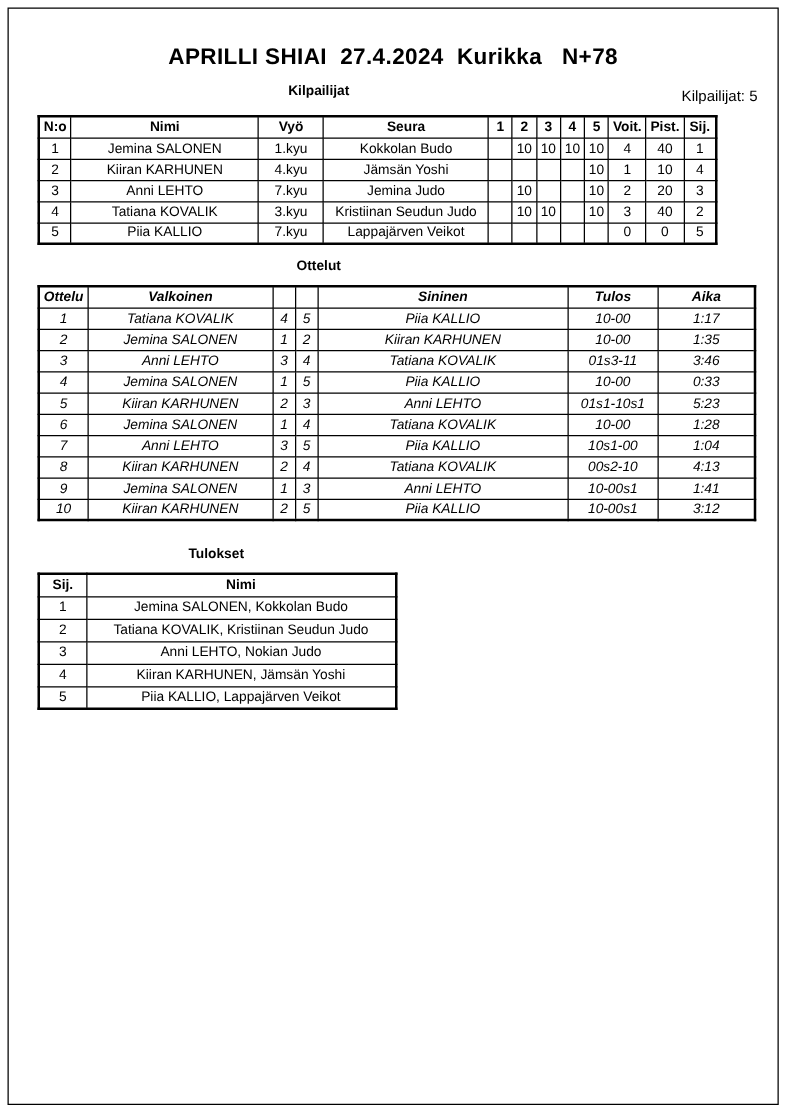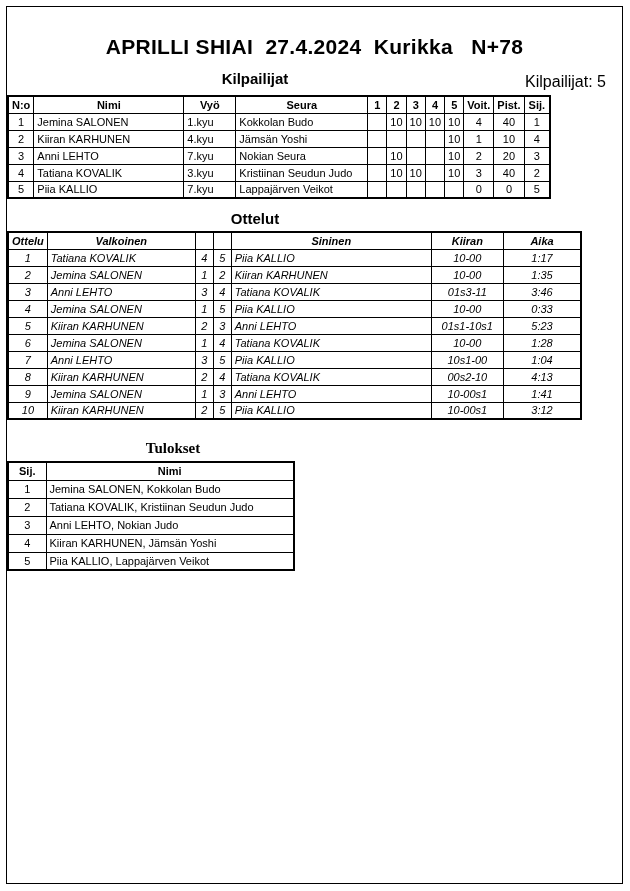--- a/index.html
+++ b/index.html
@@ -1,27 +1,27 @@
 <!DOCTYPE html>
 <html><head>
 <meta charset="utf-8">
 <style>
   * { margin:0; padding:0; box-sizing:border-box; }
   html,body { width:630px; height:891px; background:#ffffff; }
   body { font-family:"Liberation Sans","DejaVu Sans",sans-serif; color:#000; position:relative; }
   .page { position:absolute; left:6px; top:6px; width:617px; height:878px; border:1px solid #000; padding-top:28px; overflow:hidden; }
-  .main-title { text-align:center; font-size:21px; font-weight:bold; white-space:pre; letter-spacing:.3px; }
+  .main-title { text-align:center; font-size:18px; font-weight:bold; white-space:pre; letter-spacing:.3px; }
   .section-head { position:relative; margin-top:11px; height:15px; }
-  .sec-title { width:450px; margin-left:23px; text-align:center; font-size:15px; font-weight:bold; }
-  .sec-title.narrow { width:286px;font-family:Liberation Serif, serif; }
-  .count-label { position:absolute; top:3px; right:16px; font-size:16px; }
-  table { border-collapse:collapse; table-layout:fixed; margin-top:10px; border:2px solid #000; background:#fff; }
+  .sec-title { width:450px; margin-left:23px; text-align:center; font-size:11px; font-weight:bold; }
+  .sec-title.narrow { width:286px; }
+  .count-label { position:absolute; top:3px; right:16px; font-size:12px; }
+  table { border-collapse:collapse; table-layout:fixed; margin-left:23px; margin-top:10px; border:2px solid #000; background:#fff; }
   th,td { border:1px solid #000; font-size:11px; height:17px; padding:0 3px; overflow:hidden; white-space:nowrap; vertical-align:middle; }
   th { font-weight:bold; text-align:center; }
-  td.l { text-align:left; }
+  td.l { text-align:center; }
   td.c { text-align:center; }
   .t2 { margin-top:6px;font-style:italic; }
   .t3 { margin-top:6px; }
   .t3 th, .t3 td { height:18px; }
 </style>
 </head>
 <body>
 
 <div class="page">
 
@@ -92,21 +92,21 @@
           <td class="c">10</td>
           <td class="c">1</td>
           <td class="c">10</td>
           <td class="c">4</td>
         </tr>
 
         <tr>
           <td class="c">3</td>
           <td class="l">Anni LEHTO</td>
           <td class="l">7.kyu</td>
-          <td class="l">Nokian Seura</td>
+          <td class="l">Jemina Judo</td>
           <td class="c"></td>
           <td class="c">10</td>
           <td class="c"></td>
           <td class="c"></td>
           <td class="c">10</td>
           <td class="c">2</td>
           <td class="c">20</td>
           <td class="c">3</td>
         </tr>
 
@@ -156,21 +156,21 @@
         <col style="width:72px">
         <col style="width:78px">
     </colgroup>
     <thead>
       <tr>
         <th>Ottelu</th>
         <th>Valkoinen</th>
         <th></th>
         <th></th>
         <th>Sininen</th>
-        <th>Kiiran</th>
+        <th>Tulos</th>
         <th>Aika</th>
       </tr>
     </thead>
     <tbody>
 
         <tr>
           <td class="c">1</td>
           <td class="l">Tatiana KOVALIK</td>
           <td class="c">4</td>
           <td class="c">5</td>

